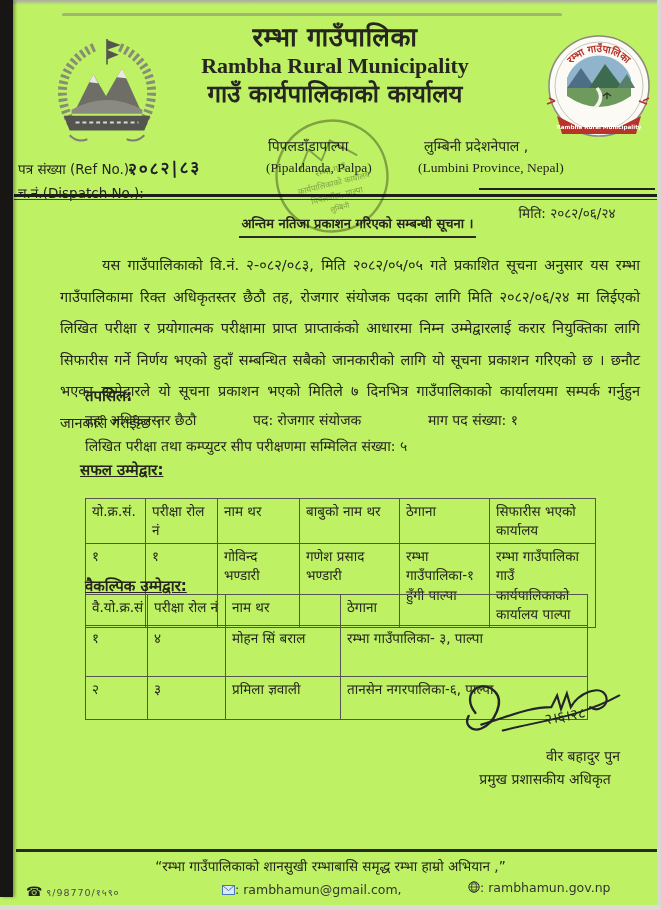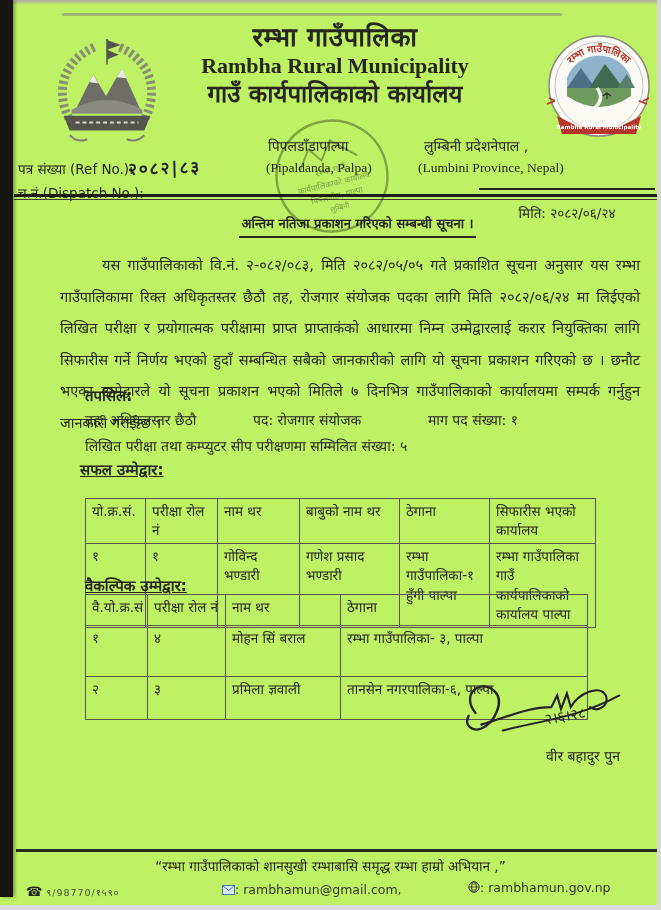--- a/index.html
+++ b/index.html
@@ -233,20 +233,21 @@
     </table>
 
   <svg class="sig-ink" viewBox="0 0 190 72">
     <path d="M24,38 C8,18 30,2 44,16 C54,26 44,48 30,54 C20,58 12,50 17,41" fill="none" stroke="#23232a" stroke-width="2.4" stroke-linecap="round"></path>
     <path d="M30,50 C58,42 78,32 102,32 l6,-12 l4,14 l6,-16 l4,14
              C130,18 152,8 158,20 C162,30 150,38 142,32" fill="none" stroke="#23232a" stroke-width="2.2" stroke-linecap="round"></path>
     <path d="M52,56 C92,46 132,42 172,20" fill="none" stroke="#23232a" stroke-width="2" stroke-linecap="round"></path>
     <text x="96" y="50" font-size="15" fill="#23232a" transform="rotate(-10 96 50)">२।६।२८</text>
   </svg>
   <div class="sig-name">वीर बहादुर पुन</div>
+  <div class="sig-title">प्रमुख प्रशासकीय अधिकृत</div>
 
   <div class="foot-rule"></div>
   <div class="motto">“रम्भा गाउँपालिकाको शानसुखी रम्भाबासि समृद्ध रम्भा हाम्रो अभियान ,”</div>
 
   <div class="phone-wrap">
     <span class="glyph">☎</span>
     <span>९/98770/१५९०</span>
   </div>
 
   <div class="email-wrap">

